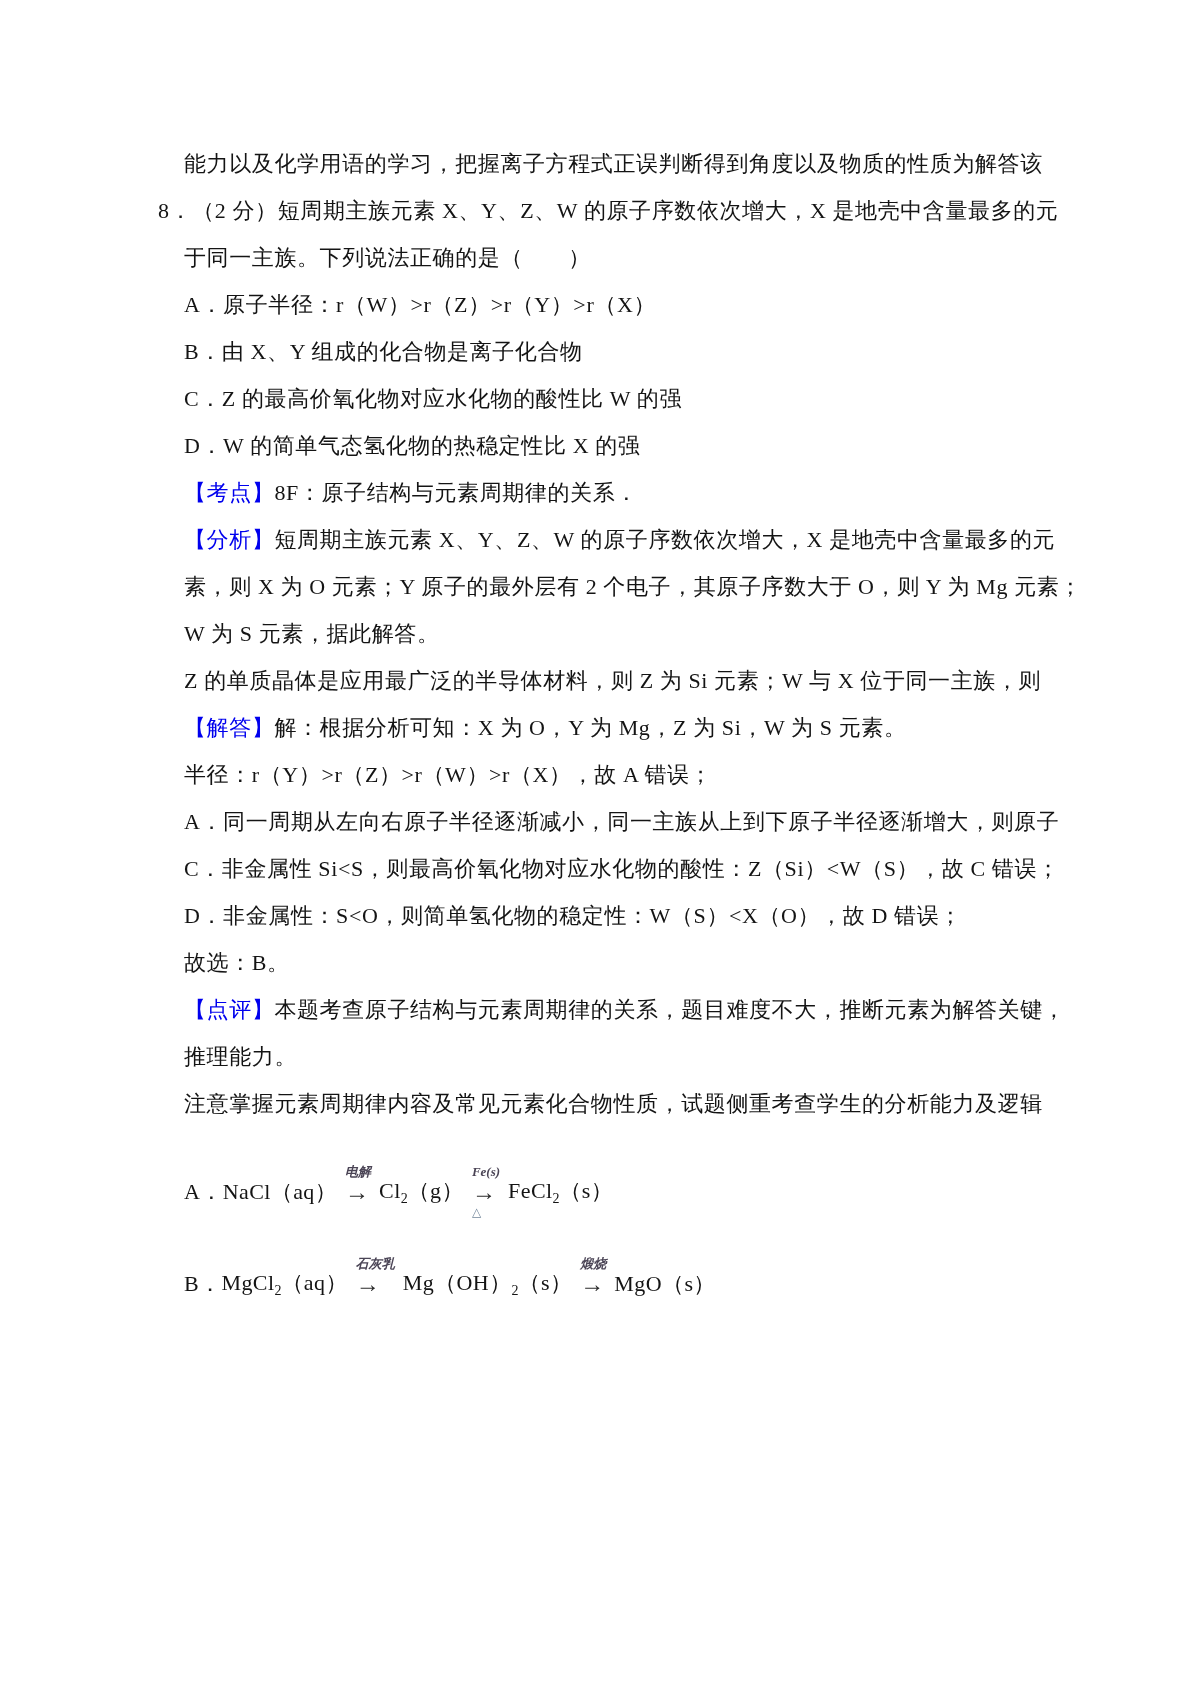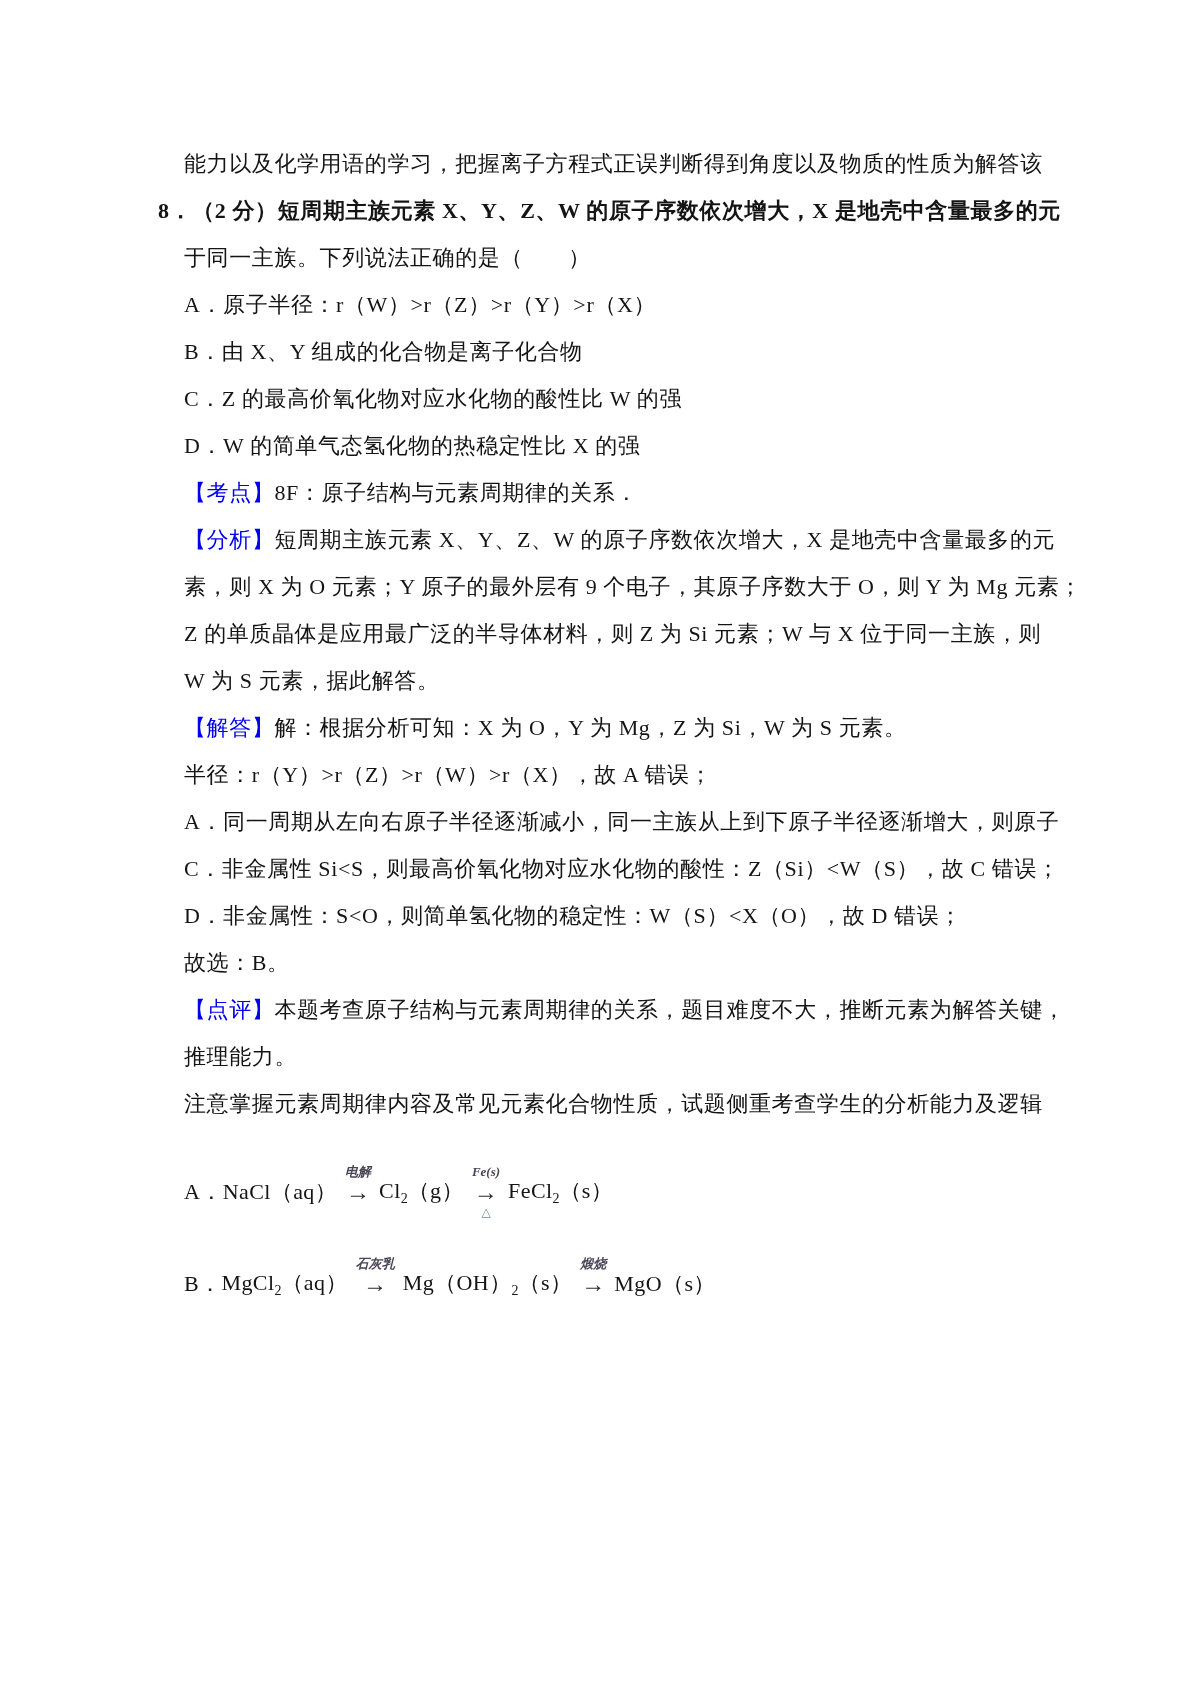--- a/index.html
+++ b/index.html
@@ -16,38 +16,38 @@
     padding: 140px 0 0 184px;
     width: 900px;
   }
   .ln {
     font-size: 22px;
     letter-spacing: 0.6px;
     line-height: 47px;
     height: 47px;
     white-space: nowrap;
   }
-  .ln.num { margin-left: -26px; font-weight: bold; }
+  .ln.num { margin-left: -26px; }
   .blue { color: #0000ee; }
   
   .eq {
     display: flex;
     align-items: center;
     height: 70px;
     margin-top: 30px;
     font-size: 22px;
     letter-spacing: 0.4px;
     white-space: nowrap;
   }
   .eq.second { margin-top: 22px; }
   .eq sub { font-size: 14px; letter-spacing: 0; }
   .eq-arrow {
     display: inline-flex;
     flex-direction: column;
-    align-items: center;
+    align-items: flex-start;
     justify-content: center;
     margin: 0 8px;
   }
   .eq-cond-top, .eq-cond-bottom {
     display: block;
     height: 17px;
     line-height: 17px;
     font-size: 13px;
     font-style: italic;
     font-weight: bold;
@@ -75,23 +75,23 @@
     <div class="ln">于同一主族。下列说法正确的是（　　）</div>
 
     <div class="ln">A．原子半径：r（W）&gt;r（Z）&gt;r（Y）&gt;r（X）</div>
     <div class="ln">B．由 X、Y 组成的化合物是离子化合物</div>
     <div class="ln">C．Z 的最高价氧化物对应水化物的酸性比 W 的强</div>
     <div class="ln">D．W 的简单气态氢化物的热稳定性比 X 的强</div>
 
     <div class="ln"><span class="blue">【考点】</span><span>8F：原子结构与元素周期律的关系．</span></div>
 
     <div class="ln"><span class="blue">【分析】</span><span>短周期主族元素 X、Y、Z、W 的原子序数依次增大，X 是地壳中含量最多的元</span></div>
-    <div class="ln">素，则 X 为 O 元素；Y 原子的最外层有 9 个电子，其原子序数大于 O，则 Y 为 Mg 元素；</div>
+    <div class="ln">素，则 X 为 O 元素；Y 原子的最外层有 2 个电子，其原子序数大于 O，则 Y 为 Mg 元素；</div>
+    <div class="ln">W 为 S 元素，据此解答。</div>
     <div class="ln">Z 的单质晶体是应用最广泛的半导体材料，则 Z 为 Si 元素；W 与 X 位于同一主族，则</div>
-    <div class="ln">W 为 S 元素，据此解答。</div>
 
     <div class="ln"><span class="blue">【解答】</span><span>解：根据分析可知：X 为 O，Y 为 Mg，Z 为 Si，W 为 S 元素。</span></div>
     <div class="ln">半径：r（Y）&gt;r（Z）&gt;r（W）&gt;r（X），故 A 错误；</div>
     <div class="ln">A．同一周期从左向右原子半径逐渐减小，同一主族从上到下原子半径逐渐增大，则原子</div>
     <div class="ln">C．非金属性 Si&lt;S，则最高价氧化物对应水化物的酸性：Z（Si）&lt;W（S），故 C 错误；</div>
     <div class="ln">D．非金属性：S&lt;O，则简单氢化物的稳定性：W（S）&lt;X（O），故 D 错误；</div>
     <div class="ln">故选：B。</div>
 
     <div class="ln"><span class="blue">【点评】</span><span>本题考查原子结构与元素周期律的关系，题目难度不大，推断元素为解答关键，</span></div>
     <div class="ln">推理能力。</div>

